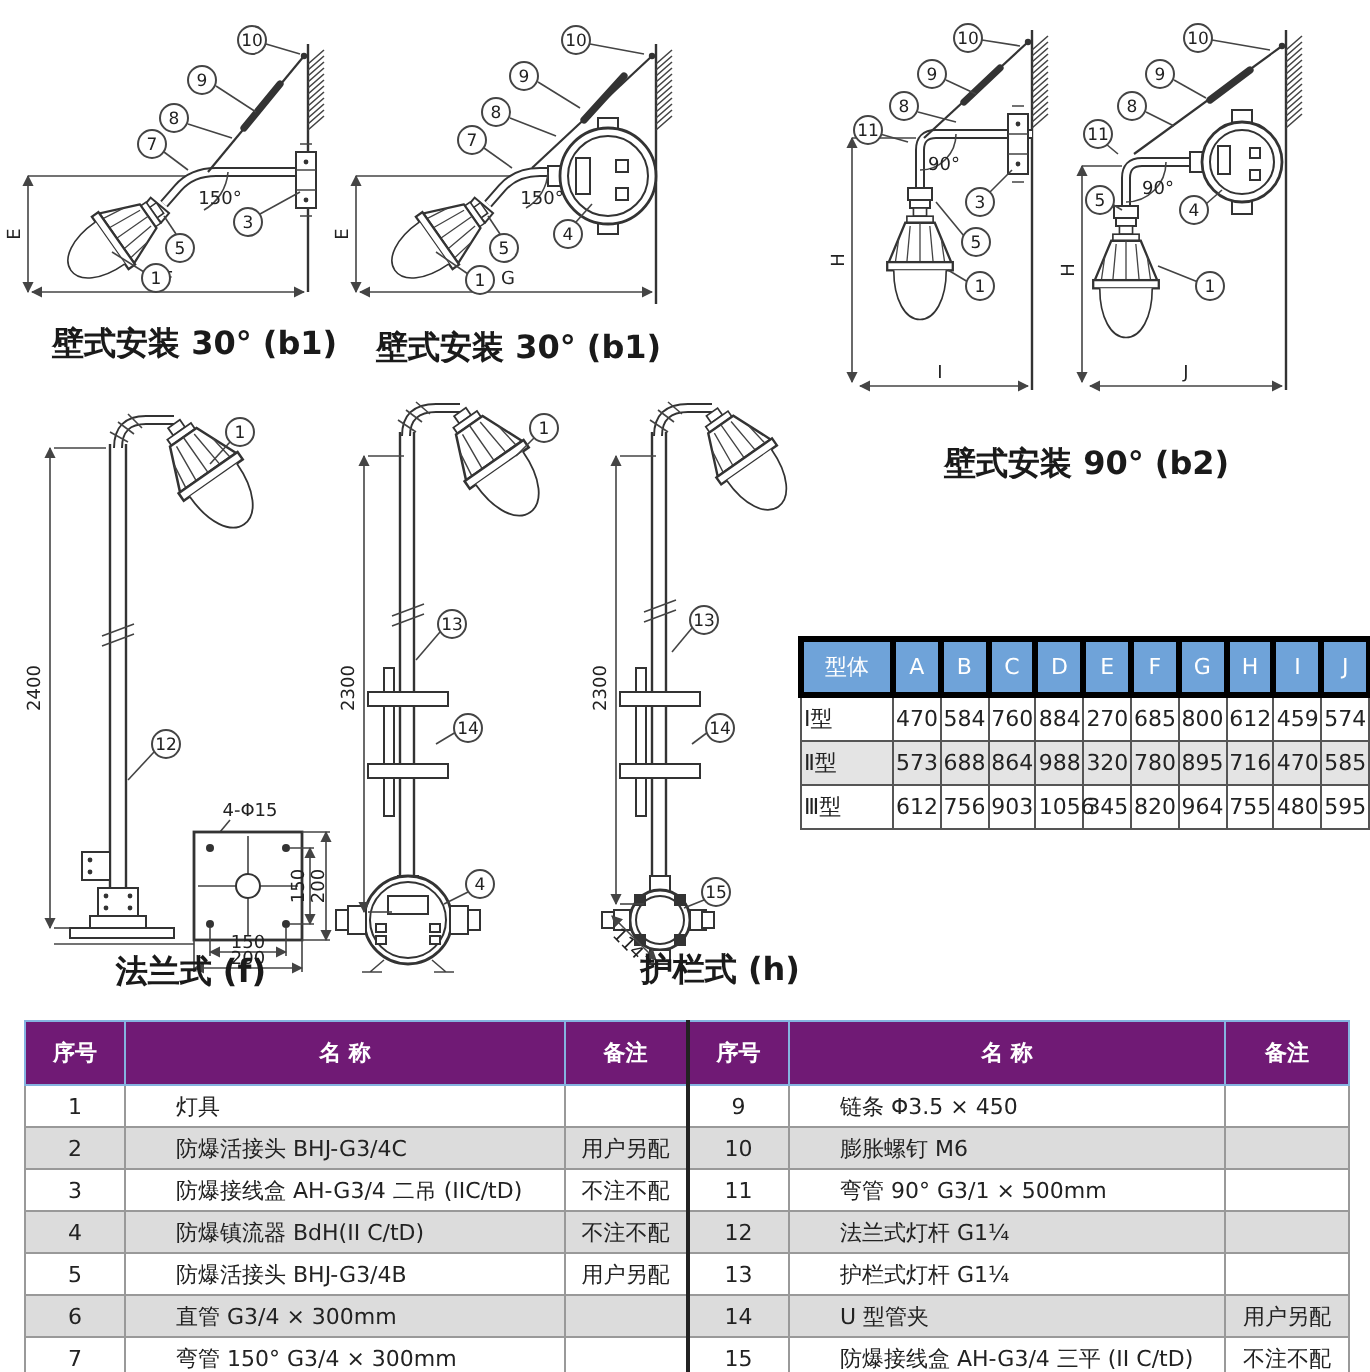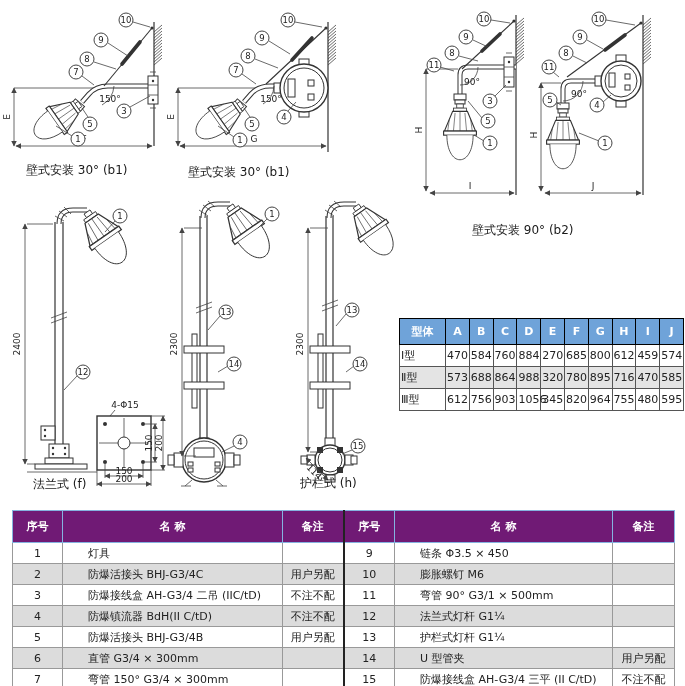--- a/index.html
+++ b/index.html
@@ -1,39 +1,39 @@
 <!DOCTYPE html>
 <html><head>
 <meta charset="utf-8">
 <style>
   html,body{margin:0;padding:0;background:#fff;}
   #page{position:relative;width:685px;height:686px;background:#ffffff;overflow:hidden;
         font-family:"DejaVu Sans","Liberation Sans",sans-serif;color:#222;}
   #art{position:absolute;left:0;top:0;}
-  .caption{position:absolute;font-size:12px;color:#1a1a1a;text-align:left;white-space:nowrap;}
+  .caption{position:absolute;font-size:16px;color:#1a1a1a;text-align:right;white-space:nowrap;font-weight:bold;}
   
   .thin{stroke:#444;stroke-width:0.8;fill:none;}
   .med{stroke:#333;stroke-width:1.2;fill:none;}
   .pipe-o{stroke:#333;stroke-width:5;fill:none;}
   .pipe-i{stroke:#fff;stroke-width:3;fill:none;}
   .chain{stroke:#333;stroke-width:1.1;}
   .tb{stroke:#333;stroke-width:3.6;stroke-linecap:round;}
   .w{fill:#fff;stroke:#333;stroke-width:1;}
   .wd{fill:#fff;stroke:#333;stroke-width:1.4;}
   .dk{fill:#333;stroke:none;}
   .ln{stroke:#444;stroke-width:0.8;}
   .cc{fill:#fff;stroke:#444;stroke-width:1;}
   .ct{font:8.5px "DejaVu Sans",sans-serif;text-anchor:middle;fill:#222;}
   .dt{font:9px "DejaVu Sans",sans-serif;text-anchor:middle;fill:#222;}
   .dim{stroke:#444;stroke-width:0.8;fill:none;marker-start:url(#ar);marker-end:url(#ar);}
   
   table{border-collapse:collapse;table-layout:fixed;}
   .size-table{position:absolute;left:399px;top:318px;width:284px;font-size:11px;
               border:1.5px solid #333;}
-  .size-table th{background:#6fa3d9;color:#fff;font-weight:bold;height:23px;border:1px solid #000000;}
+  .size-table th{background:#6fa3d9;color:#fff;font-weight:normal;height:23px;border:3px solid #000000;}
   .size-table td{background:#fff;text-align:left;height:19px;border:1px solid #555;}
   .size-table tr.alt td{background:#e4e4e4;margin-left:33px;}
   .parts-table{position:absolute;left:12px;top:510px;width:662px;font-size:11px;
                border:1px solid #777;border-bottom:2px solid #333;}
   .parts-table th{background:#701a75;color:#fff;font-weight:bold;height:29px;border:1px solid #85b3e0;}
   .parts-table td{height:18px;border:1px solid #999;background:#fff;}
   .parts-table tr.alt td{background:#dcdcdc;}
   .parts-table td.no,.parts-table td.note{text-align:center;}
   .parts-table td.nm{text-align:left;padding-left:25px;}
   .parts-table .mid{border-left:2px solid #222;}

